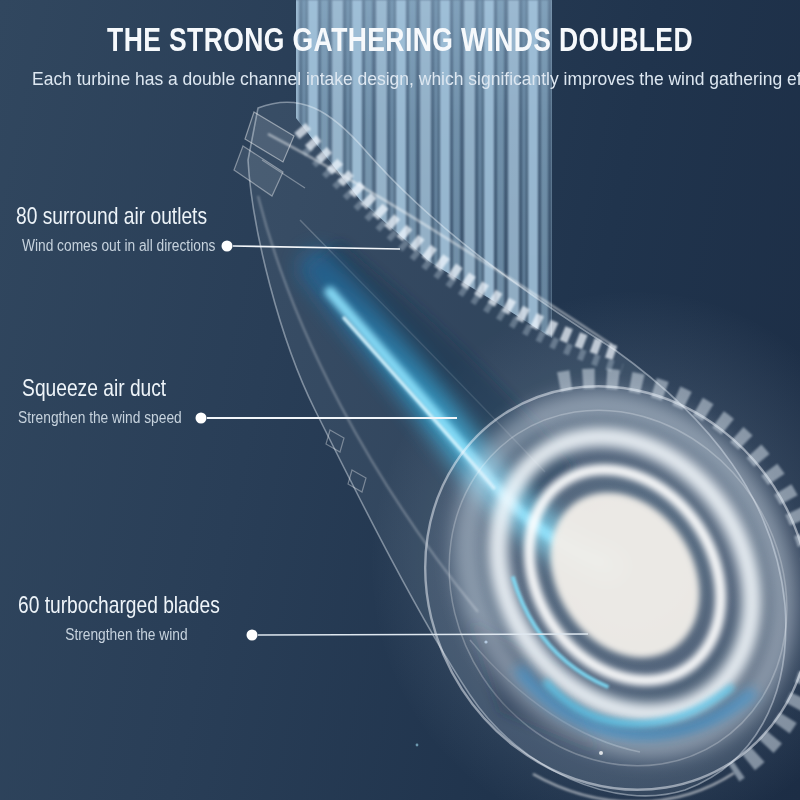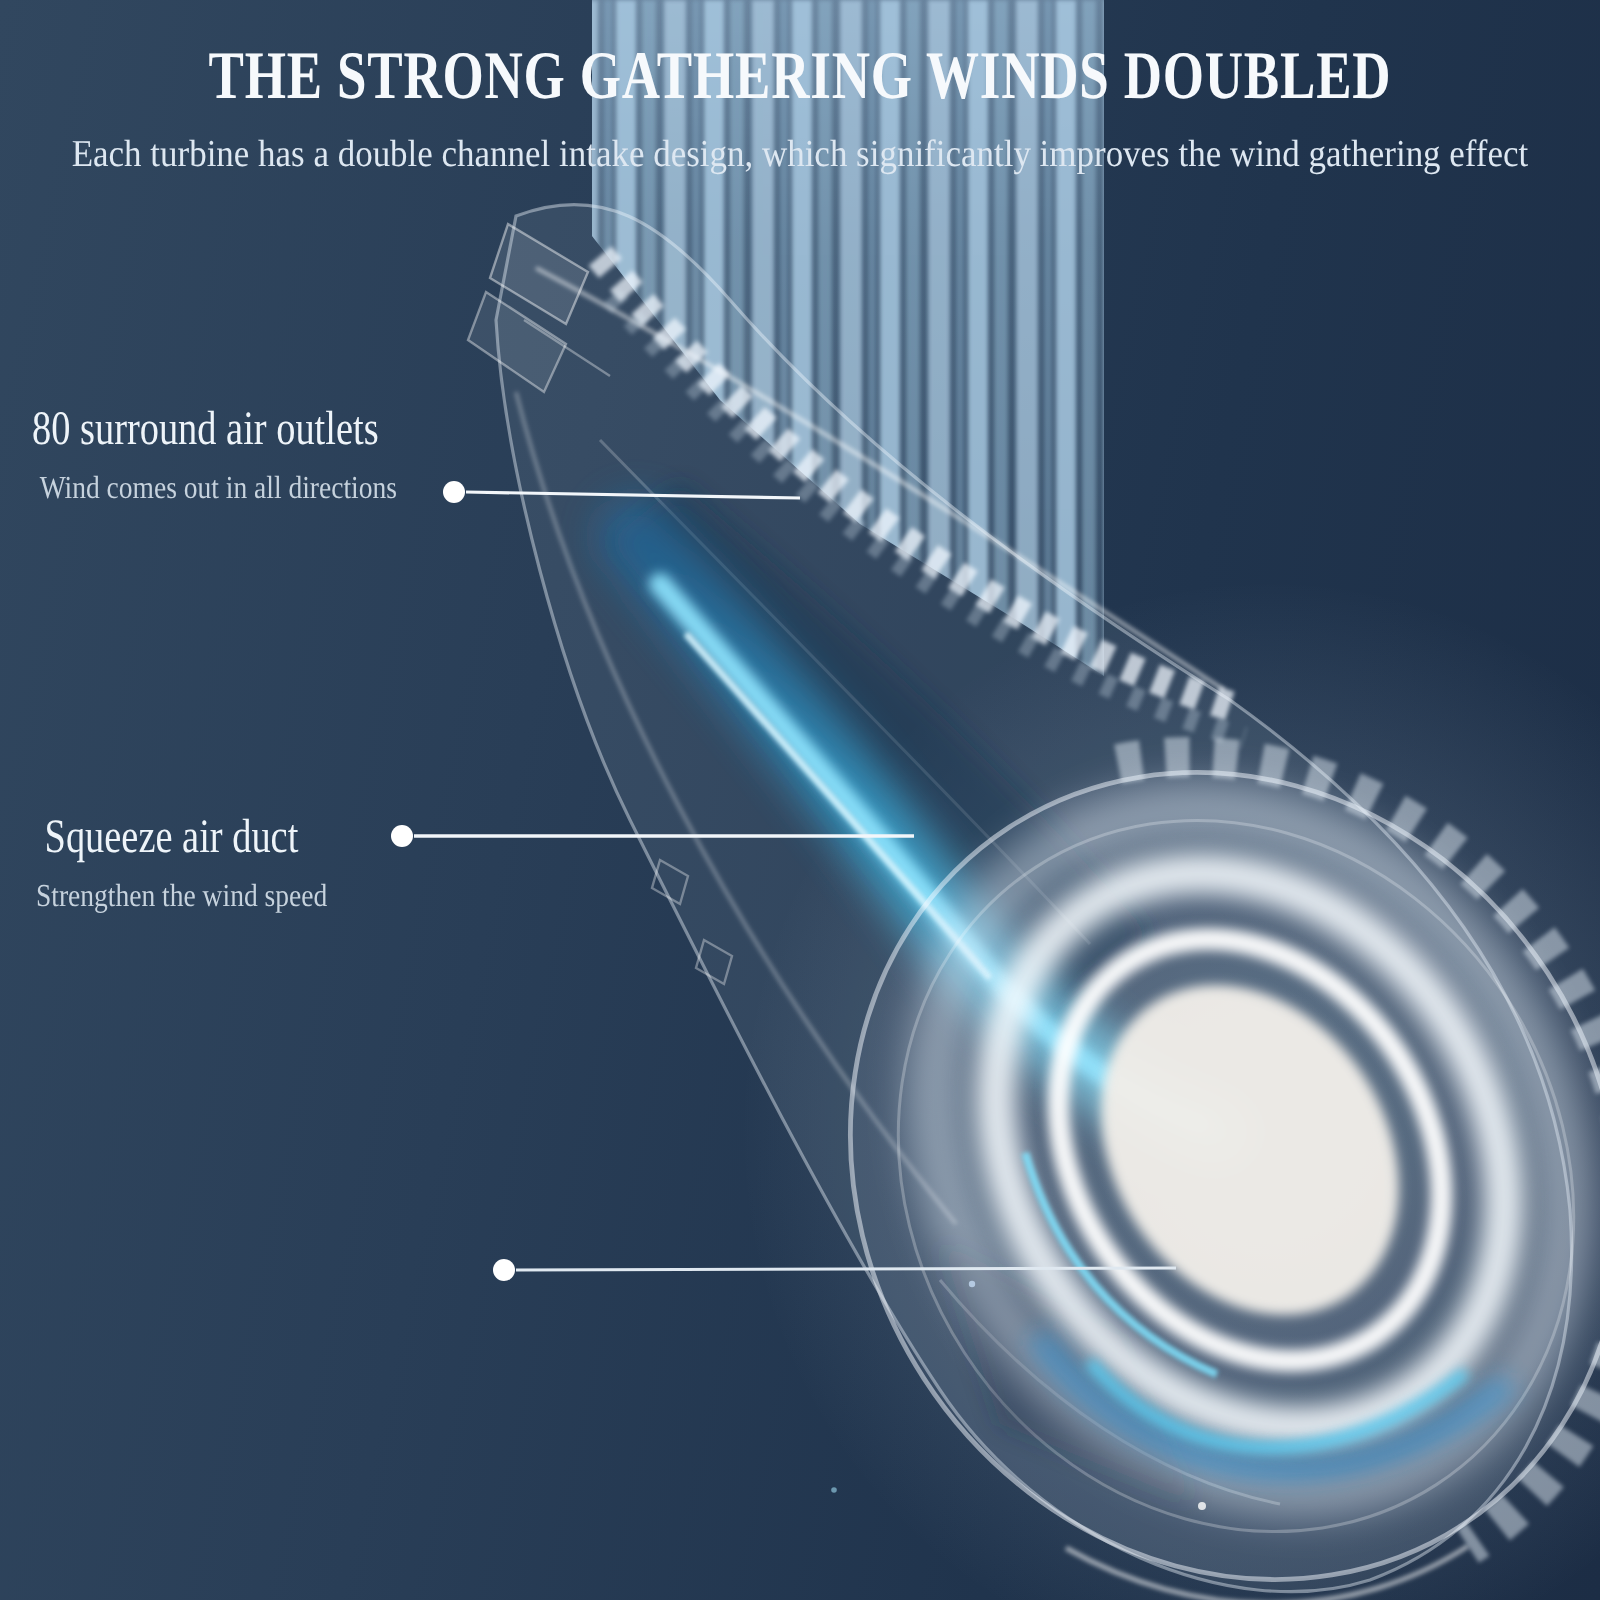--- a/index.html
+++ b/index.html
@@ -1,19 +1,19 @@
 <!DOCTYPE html>
 <html><head>
 <meta charset="utf-8">
 <style>
   html,body{margin:0;padding:0;background:#1c2e46;}
   .stage{
     position:relative;width:800px;height:800px;overflow:hidden;
     background:linear-gradient(102deg,#31475f 0%,#293e57 35%,#20344d 68%,#1c2d45 100%);
-    font-family:Liberation Serif, serif;
+    font-family:Liberation Sans, sans-serif;
   }
   .stage svg{position:absolute;left:0;top:0;}
   .hdr{position:absolute;left:0;top:20px;width:800px;text-align:center;z-index:5;}
   .hdr h1{
     margin:0;color:#f6f9fc;font-size:34px;font-weight:800;letter-spacing:.5px;
     transform:scaleX(.78);transform-origin:50% 50%;white-space:nowrap;
   }
   .hdr p{
     margin:9px 0 0 0;color:#dde7f1;font-size:19px;font-weight:400;
     transform:scaleX(.92);transform-origin:50% 50%;white-space:nowrap;
@@ -21,21 +21,21 @@
   .callout{position:absolute;z-index:6;text-align:center;}
   .callout .h{
     color:#eef4f9;font-size:24px;font-weight:400;white-space:nowrap;
     transform:scaleX(.8);transform-origin:0 50%;
   }
   .callout .s{
     margin-top:7px;color:#c6d2dd;font-size:16px;font-weight:400;white-space:nowrap;
     transform:scaleX(.86);transform-origin:0 50%;
   }
   #c1{left:16px;top:202px;}
-  #c2{left:18px;top:374px;margin-top:32px;}
+  #c2{left:18px;top:374px;}
   #c3{left:18px;top:591px;}
 </style>
 </head>
 <body>
 
 <div class="stage">
 
   <svg width="800" height="800" viewBox="0 0 800 800">
     <defs>
       <filter id="f1" x="-50%" y="-50%" width="200%" height="200%">
@@ -168,14 +168,18 @@
   <div class="callout" id="c1">
     <div class="h">80 surround air outlets</div>
     <div class="s">Wind comes out in all directions</div>
   </div>
 
   <div class="callout" id="c2">
     <div class="h">Squeeze air duct</div>
     <div class="s">Strengthen the wind speed</div>
   </div>
 
+  <div class="callout" id="c3">
+    <div class="h">60 turbocharged blades</div>
+    <div class="s">Strengthen the wind</div>
+  </div>
 
 </div>
 
 </body></html>

